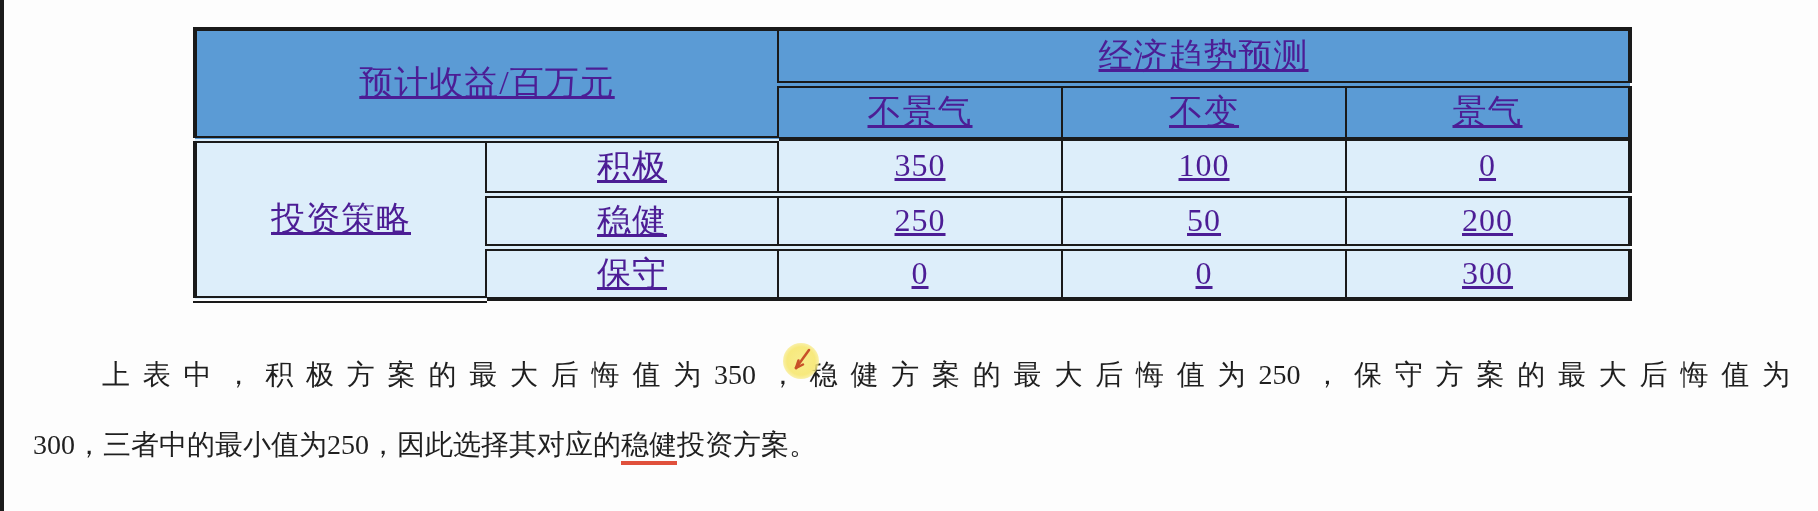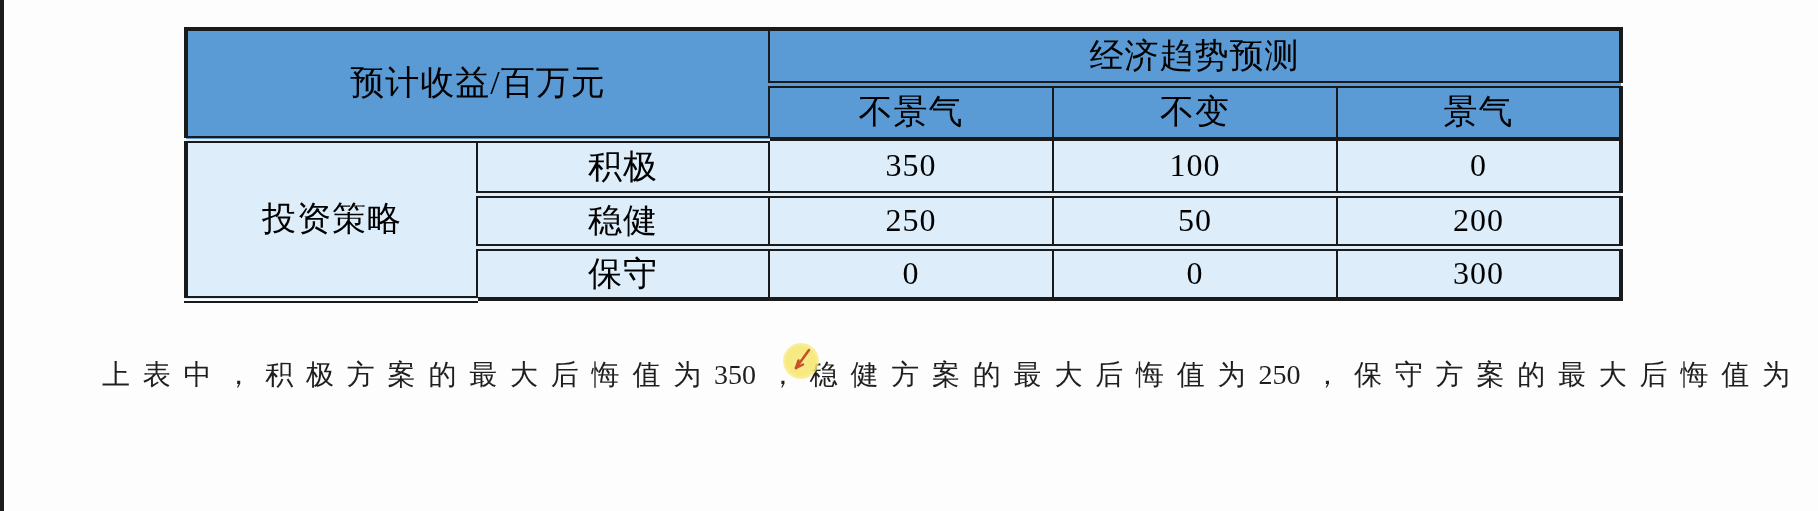--- a/index.html
+++ b/index.html
@@ -18,28 +18,29 @@
   .edge-bar {
     position: absolute;
     left: 0; top: 0;
     width: 4px; height: 511px;
     background: #1c1c1c;
   }
 
   
   table.decision {
     position: absolute;
-    left: 184px;
+    left: 193px;
     top: 27px;
     width: 1435px;
     height: 270px;
     border-collapse: collapse;
     table-layout: fixed;
     font-size: 34px;
-    color: #000000;
+    color: #4c1d95;
+    text-decoration: underline;
   }
   table.decision td {
     border: 2px solid #1a1a1a;
     text-align: center;
     vertical-align: middle;
     padding: 0;
     letter-spacing: 1px;
   }
   table.decision {
     border: 4px solid #1a1a1a;
@@ -150,20 +151,21 @@
       <td class="body">保守</td>
       <td class="body num">0</td>
       <td class="body num">0</td>
       <td class="body num">300</td>
     </tr>
   </tbody>
     </table>
 
   <div class="para">
     <div class="line1">上表中，积极方案的最大后悔值为350，稳健方案的最大后悔值为250，保守方案的最大后悔值为</div>
+    <div class="line2"><span>300，三者中的最小值为250，因此选择其对应的</span><span class="underlined">稳健</span><span>投资方案。</span></div>
   </div>
 
   <div class="pen-cursor">
     <svg width="36" height="36" viewBox="0 0 36 36">
       <line x1="26" y1="7" x2="13" y2="25" stroke="#c85028" stroke-width="2.5" stroke-linecap="round"></line>
       <line x1="13" y1="25" x2="15.5" y2="17.5" stroke="#c85028" stroke-width="2.5" stroke-linecap="round"></line>
       <line x1="13" y1="25" x2="20" y2="21.5" stroke="#c85028" stroke-width="2.5" stroke-linecap="round"></line>
     </svg>
   </div>
 

